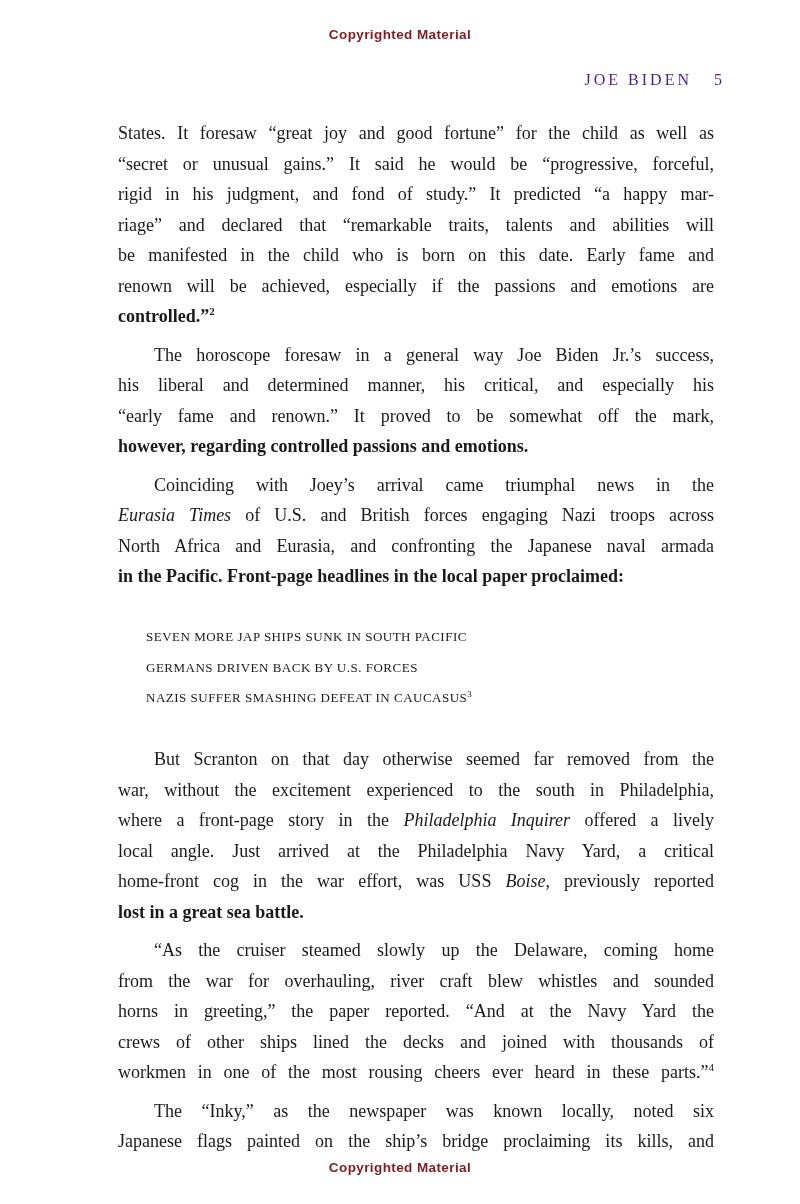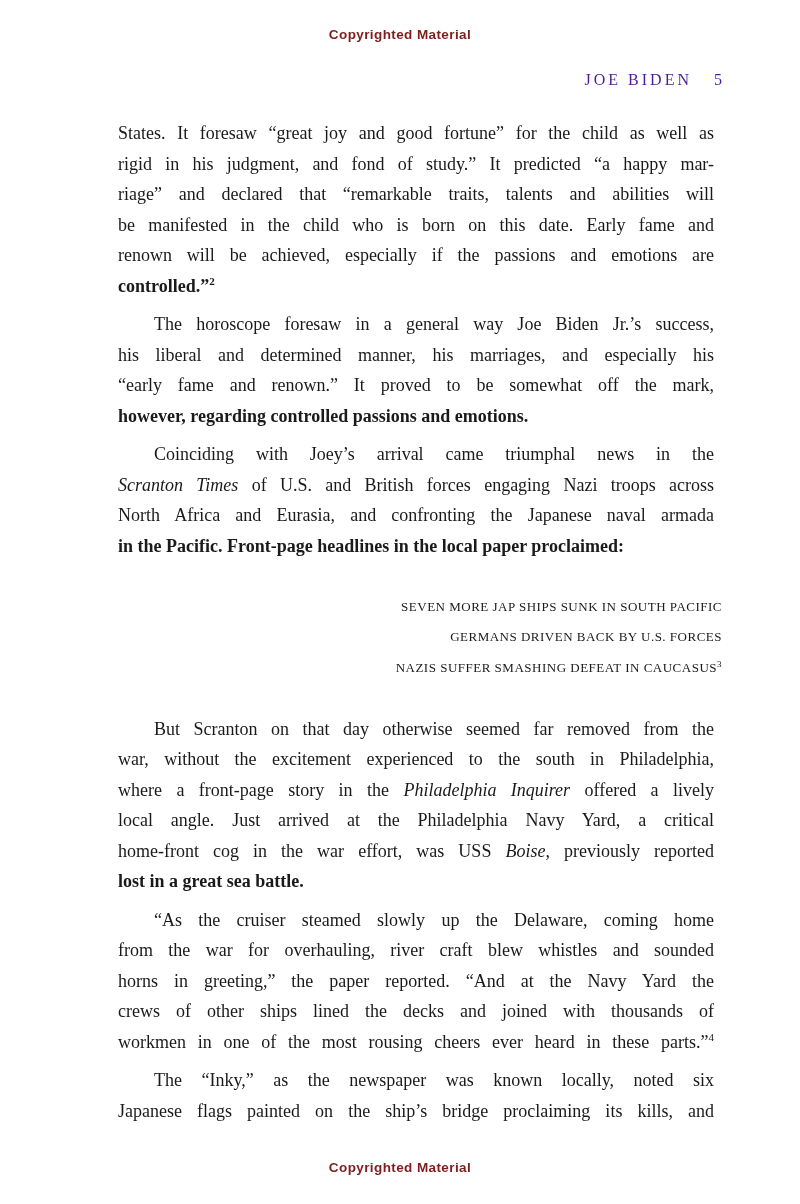--- a/index.html
+++ b/index.html
@@ -64,21 +64,21 @@
   }
   .line.nj { text-align: left; font-weight: bold; }
   .line.nj::after { content: none; }
   .para.indent .line:first-child { text-indent: 36px; }
   .para.headlines {
     margin: 30.5px 0 30.5px 0;
     padding-left: 36px;
     font-size: 13px;
     letter-spacing: 0.5px;
   }
-  .para.headlines .line { text-align: right; }
+  .para.headlines .line { text-align: left; }
   .para.headlines .line::after { content: none; }
   em { font-style: italic; }
   sup {
     font-size: 11px;
     line-height: 0;
     vertical-align: super;
   }
   .para.headlines sup { font-size: 9px; }
 </style>
 </head>
@@ -88,35 +88,36 @@
 
   <div class="copyright top">Copyrighted Material</div>
 
   <div class="running-header">
     <span>JOE BIDEN</span><span class="pagenum">5</span>
   </div>
 
   <div class="body-text">
       <div class="para body">
         <div class="line"><span>States. It foresaw “great joy and good fortune” for the child as well as</span></div>
+        <div class="line"><span>“secret or unusual gains.” It said he would be “progressive, forceful,</span></div>
         <div class="line"><span>rigid in his judgment, and fond of study.” It predicted “a happy mar-</span></div>
         <div class="line"><span>riage” and declared that “remarkable traits, talents and abilities will</span></div>
         <div class="line"><span>be manifested in the child who is born on this date. Early fame and</span></div>
         <div class="line"><span>renown will be achieved, especially if the passions and emotions are</span></div>
         <div class="line nj"><span>controlled.”</span><sup>2</sup></div>
       </div>
       <div class="para body indent">
         <div class="line"><span>The horoscope foresaw in a general way Joe Biden Jr.’s success,</span></div>
-        <div class="line"><span>his liberal and determined manner, his marriages, and especially his</span></div>
+        <div class="line"><span>his liberal and determined manner, his critical, and especially his</span></div>
         <div class="line"><span>“early fame and renown.” It proved to be somewhat off the mark,</span></div>
         <div class="line nj"><span>however, regarding controlled passions and emotions.</span></div>
       </div>
       <div class="para body indent">
         <div class="line"><span>Coinciding with Joey’s arrival came triumphal news in the</span></div>
-        <div class="line"><em>Scranton Times</em><span> of U.S. and British forces engaging Nazi troops across</span></div>
+        <div class="line"><em>Eurasia Times</em><span> of U.S. and British forces engaging Nazi troops across</span></div>
         <div class="line"><span>North Africa and Eurasia, and confronting the Japanese naval armada</span></div>
         <div class="line nj"><span>in the Pacific. Front-page headlines in the local paper proclaimed:</span></div>
       </div>
       <div class="para headlines">
         <div class="line"><span>SEVEN MORE JAP SHIPS SUNK IN SOUTH PACIFIC</span></div>
         <div class="line"><span>GERMANS DRIVEN BACK BY U.S. FORCES</span></div>
         <div class="line"><span>NAZIS SUFFER SMASHING DEFEAT IN CAUCASUS</span><sup>3</sup></div>
       </div>
       <div class="para body indent">
         <div class="line"><span>But Scranton on that day otherwise seemed far removed from the</span></div>

